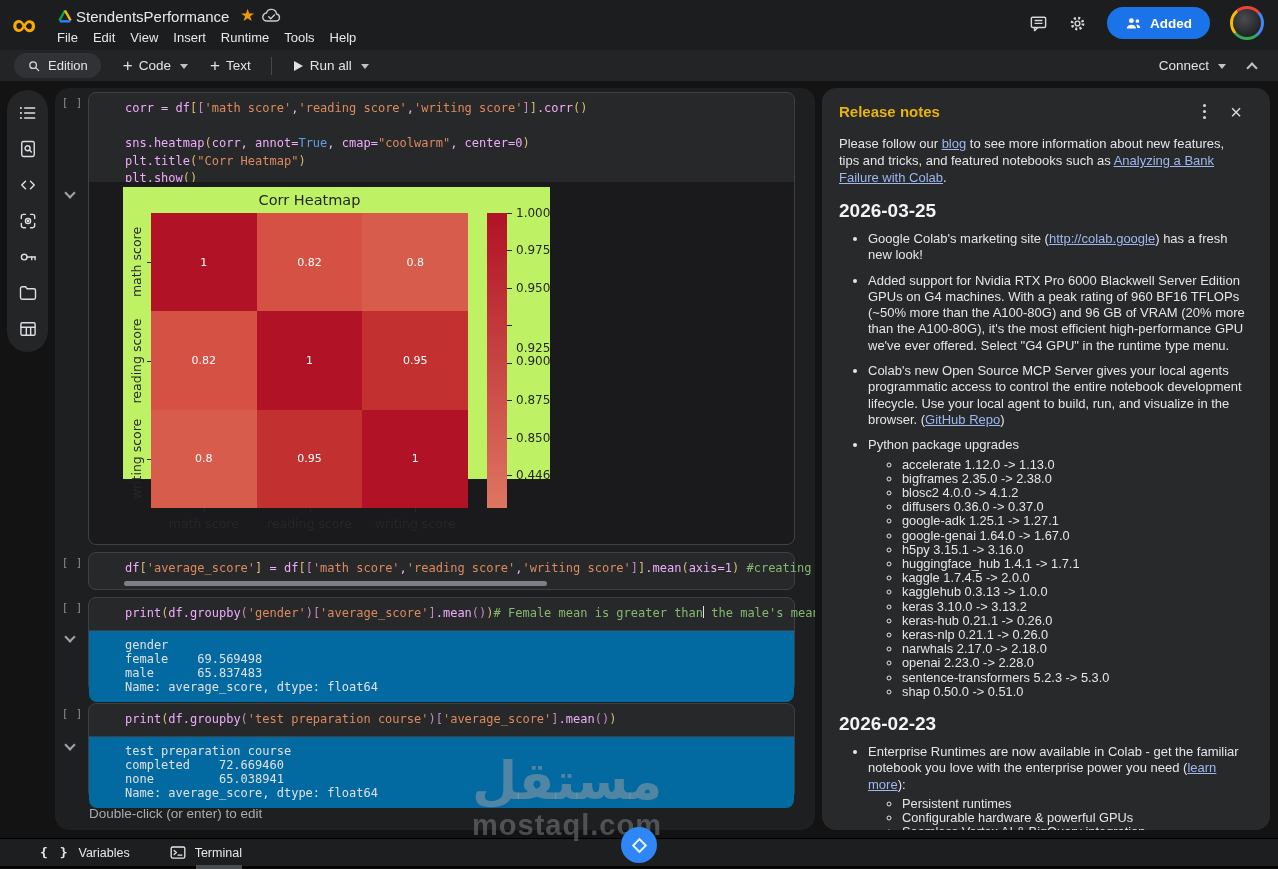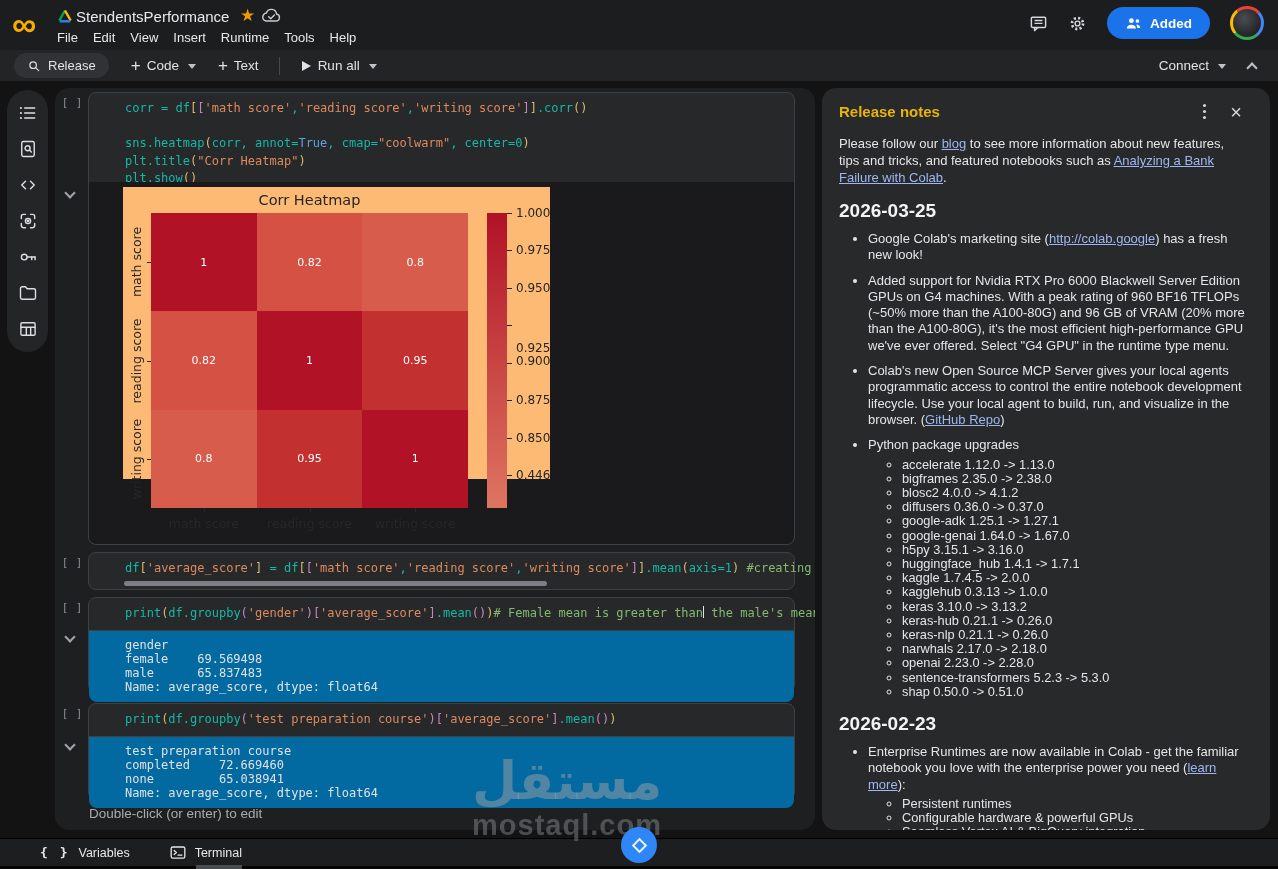--- a/index.html
+++ b/index.html
@@ -47,42 +47,42 @@
     border-radius:21px;display:flex;flex-direction:column;align-items:center;gap:16px}
   .rail-icon{width:20px;height:20px}
   .rail-icon svg{stroke:#dbdee2;fill:none;stroke-width:1.7;stroke-linecap:round;stroke-linejoin:round}
 
   
   #notebook{position:absolute;left:55px;top:88px;width:760px;height:742px;background:#1e1f20;
     border-radius:14px;overflow:hidden}
   .cell{position:absolute;left:33px;width:707px;border:1px solid #3e4144;border-radius:8px;background:#27282a}
   .code-area{padding:7px 10px 6px 36px;font-family:"DejaVu Sans Mono",monospace;font-size:12px;line-height:17.5px;white-space:pre}
   .code-line{white-space:pre}
-  .tk-d{color:#14b8a6}.tk-s{color:#dd8a5f}.tk-k{color:#5ea1e0}.tk-c{color:#84b96f}
+  .tk-d{color:#f0abfc}.tk-s{color:#dd8a5f}.tk-k{color:#5ea1e0}.tk-c{color:#84b96f}
   .tk-b1{color:#d7ba6f}.tk-b2{color:#c586c0}
   .tk-cur{display:inline-block;width:0;border-left:1.4px solid #dfe2e6;height:12px;vertical-align:-1px}
   .out-area{border-top:1px solid #3e4144;background:#0369a1;padding:7px 10px 8px 36px;
     font-family:"DejaVu Sans Mono",monospace;font-size:12px;line-height:14px;color:#dfe1e4;
     border-radius:0 0 8px 8px}
   .out-line{white-space:pre}
   #cell1{top:4px;height:453px}
   #cell1 .fig-holder{position:absolute;left:0;right:0;top:89px;bottom:0;background:#1a1a1c;border-radius:0 0 8px 8px}
   #cell2{top:464px;height:38px}
   #cell2 .hscroll{position:absolute;left:35px;width:423px;bottom:3px;height:5px;background:#7c8084;border-radius:3px}
   #cell3{top:509px;height:96px}
   #cell3 .code-area,#cell4 .code-area{padding-top:7px;padding-bottom:7px}
   #cell4{top:615px;height:97px}
   .gutter{position:absolute;left:7px;font-family:"DejaVu Sans Mono",monospace;font-size:10px;
     color:#9298a0;letter-spacing:1px}
   .collapse-chev{position:absolute;left:11px;width:8px;height:8px;border-right:2px solid #a0a5ab;
     border-bottom:2px solid #a0a5ab;transform:rotate(45deg)}
   #md-placeholder{position:absolute;left:34px;top:718px;font-size:13.5px;color:#a7acb1}
 
   
-  #heatmap-figure{position:absolute;left:34px;top:5px;width:427px;height:292px;background:#fdba74;
+  #heatmap-figure{position:absolute;left:34px;top:5px;width:427px;height:292px;background:#bef264;
     color:#262626;font-family:"DejaVu Sans",sans-serif}
   #hm-title{position:absolute;left:28px;top:5px;width:317px;text-align:center;font-size:14.5px}
   .hm-cell{position:absolute;display:flex;align-items:center;justify-content:center;font-size:11px;color:#fff}
   .hm-xlab{position:absolute;text-align:center;font-size:12.5px}
   .hm-ylab{position:absolute;white-space:nowrap;font-size:12.5px;transform:translate(-50%,-50%) rotate(-90deg)}
   .hm-tick{position:absolute;background:#262626}
   .hm-cblab{position:absolute;font-size:12px}
   #hm-cbar{position:absolute}
 
   
@@ -180,21 +180,21 @@
   </div>
 
   <div id="toolbar">
     <div id="commands-pill">
       <span>
         <svg width="14" height="14" viewBox="0 0 24 24" fill="none" stroke="#d5d8db" stroke-width="2.2" stroke-linecap="round">
           <circle cx="10.5" cy="10.5" r="5.6"></circle>
             <path d="M14.8 14.8 20 20"></path>
         </svg>
       </span>
-      <span>Release</span>
+      <span>Edition</span>
     </div>
     <div class="tb-btn">
       <span class="plus">+</span>
       <span>Code</span>
       <span class="caret"></span>
     </div>
     <div class="tb-btn">
       <span class="plus">+</span>
       <span>Text</span>
     </div>

